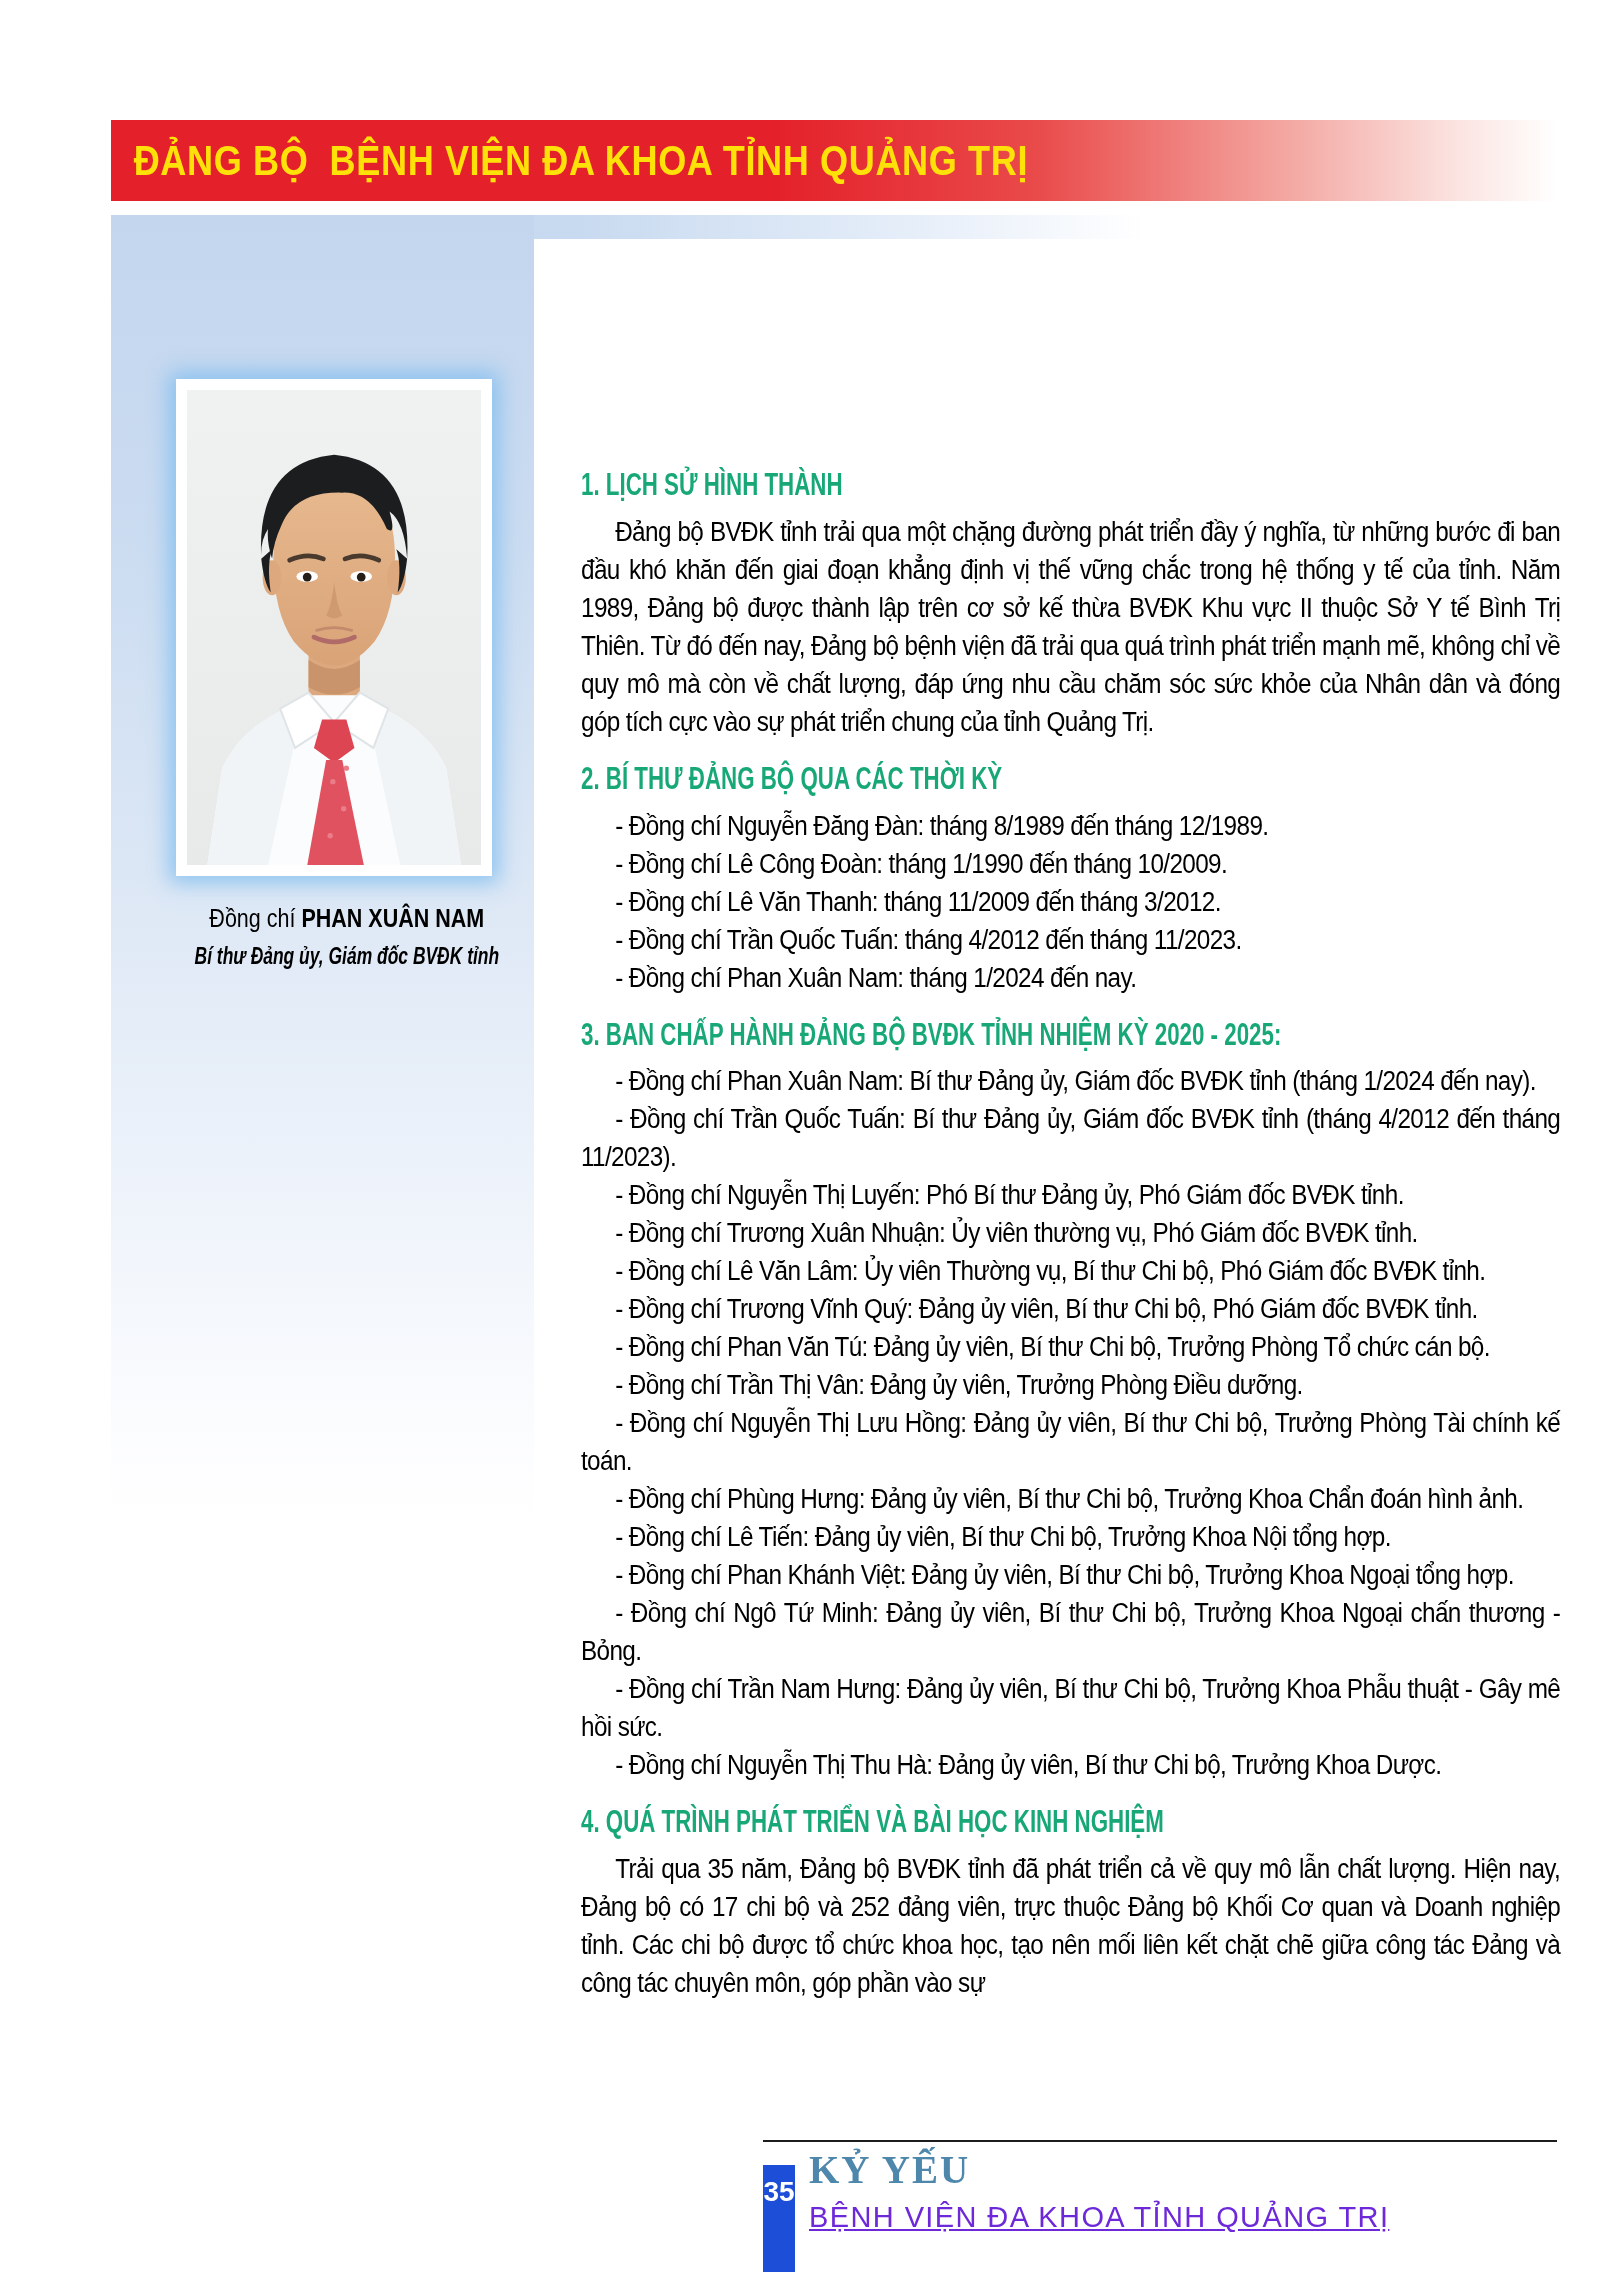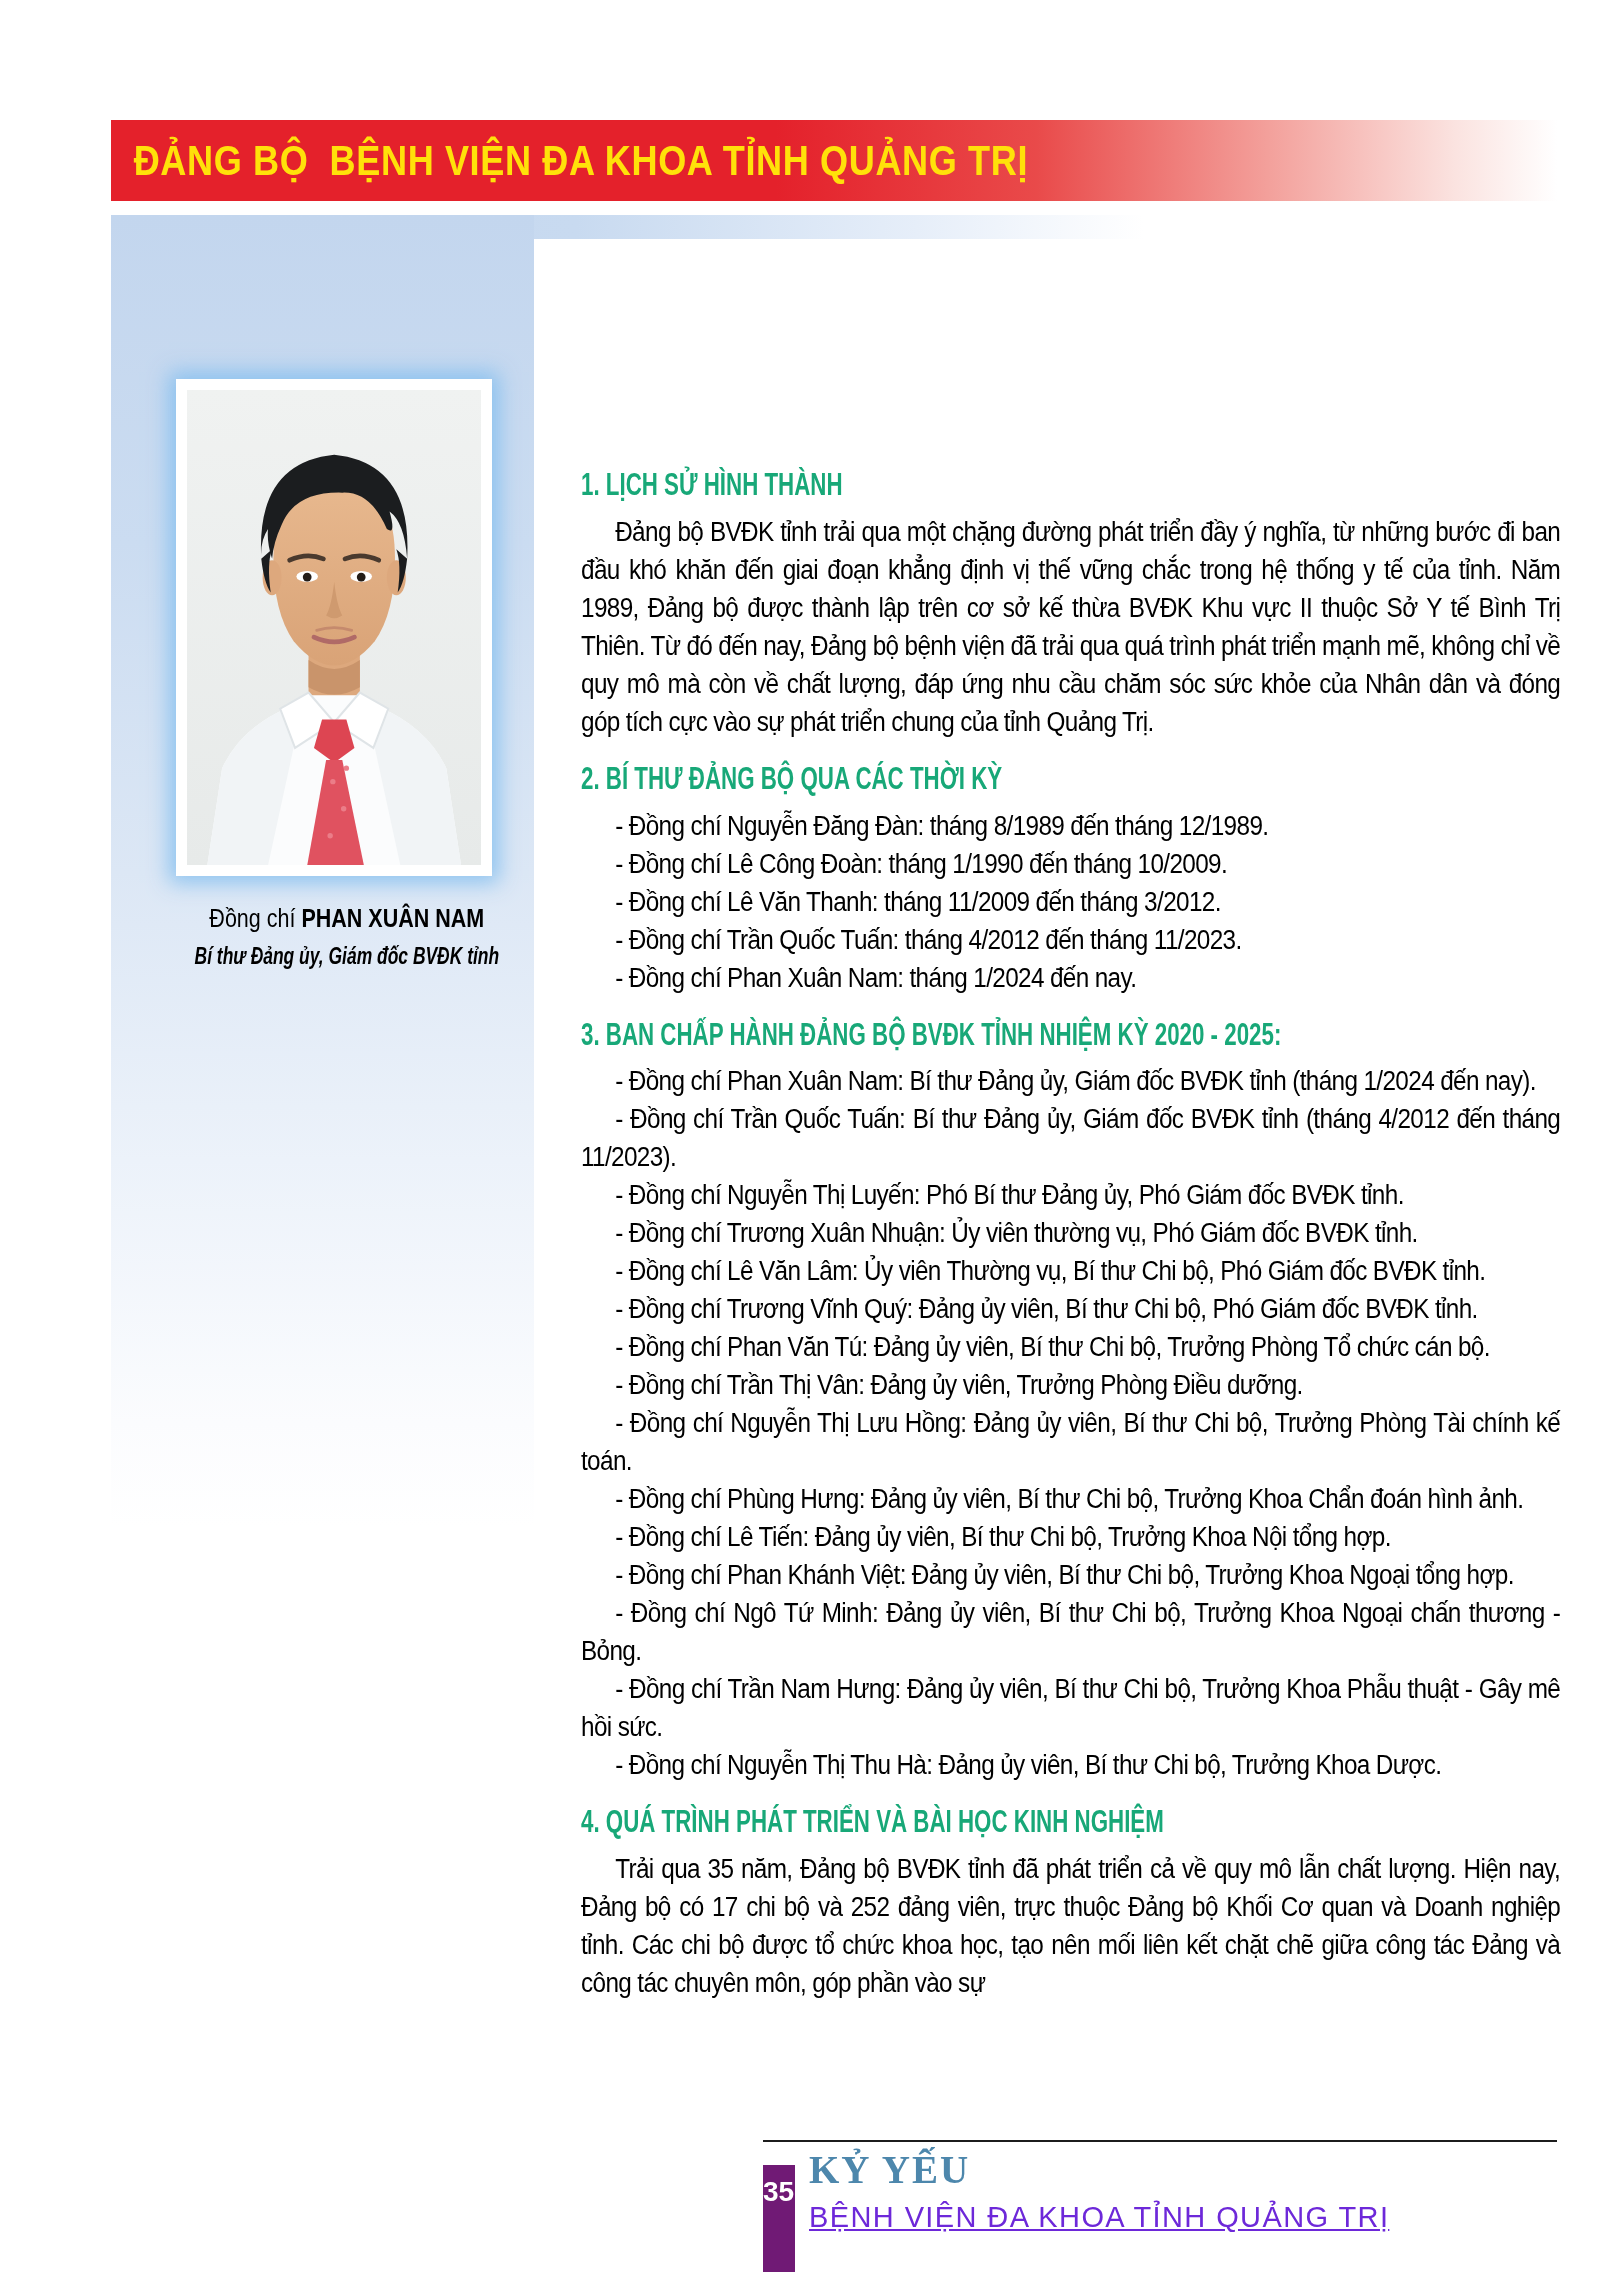--- a/index.html
+++ b/index.html
@@ -55,22 +55,22 @@
   }
   .item-line {
     margin:0; font-size:27px; line-height:38px; letter-spacing:-0.7px;
     text-align:justify; text-indent:38px;
   }
   .plain-list .item-line { text-align:left; }
   
   .footer-rule { position:absolute; left:763px; top:2140px; width:794px; height:2px; background:#1c1c1c; }
   .footer-bar {
     position:absolute; left:763px; top:2165px; width:32px; height:108px;
-    background:#701a75; color:#ffffff; font-size:28px; font-weight:700;
-    padding-top:10.8px; box-sizing:border-box;
+    background:#1d4ed8; color:#ffffff; font-size:28px; font-weight:700;
+    text-align:center; padding-top:10.8px; box-sizing:border-box;
   }
   .book-title {
     position:absolute; left:809px; top:2147px;
     font-family:Liberation Serif, serif;
     font-weight:700; font-size:39px; color:#4d87ac; letter-spacing:2px;
   }
   .book-subtitle {
     position:absolute; left:809px; top:2201px;
     font-size:29px; color:#6d28d9; letter-spacing:1.4px; white-space:nowrap;text-decoration:underline;
   }

